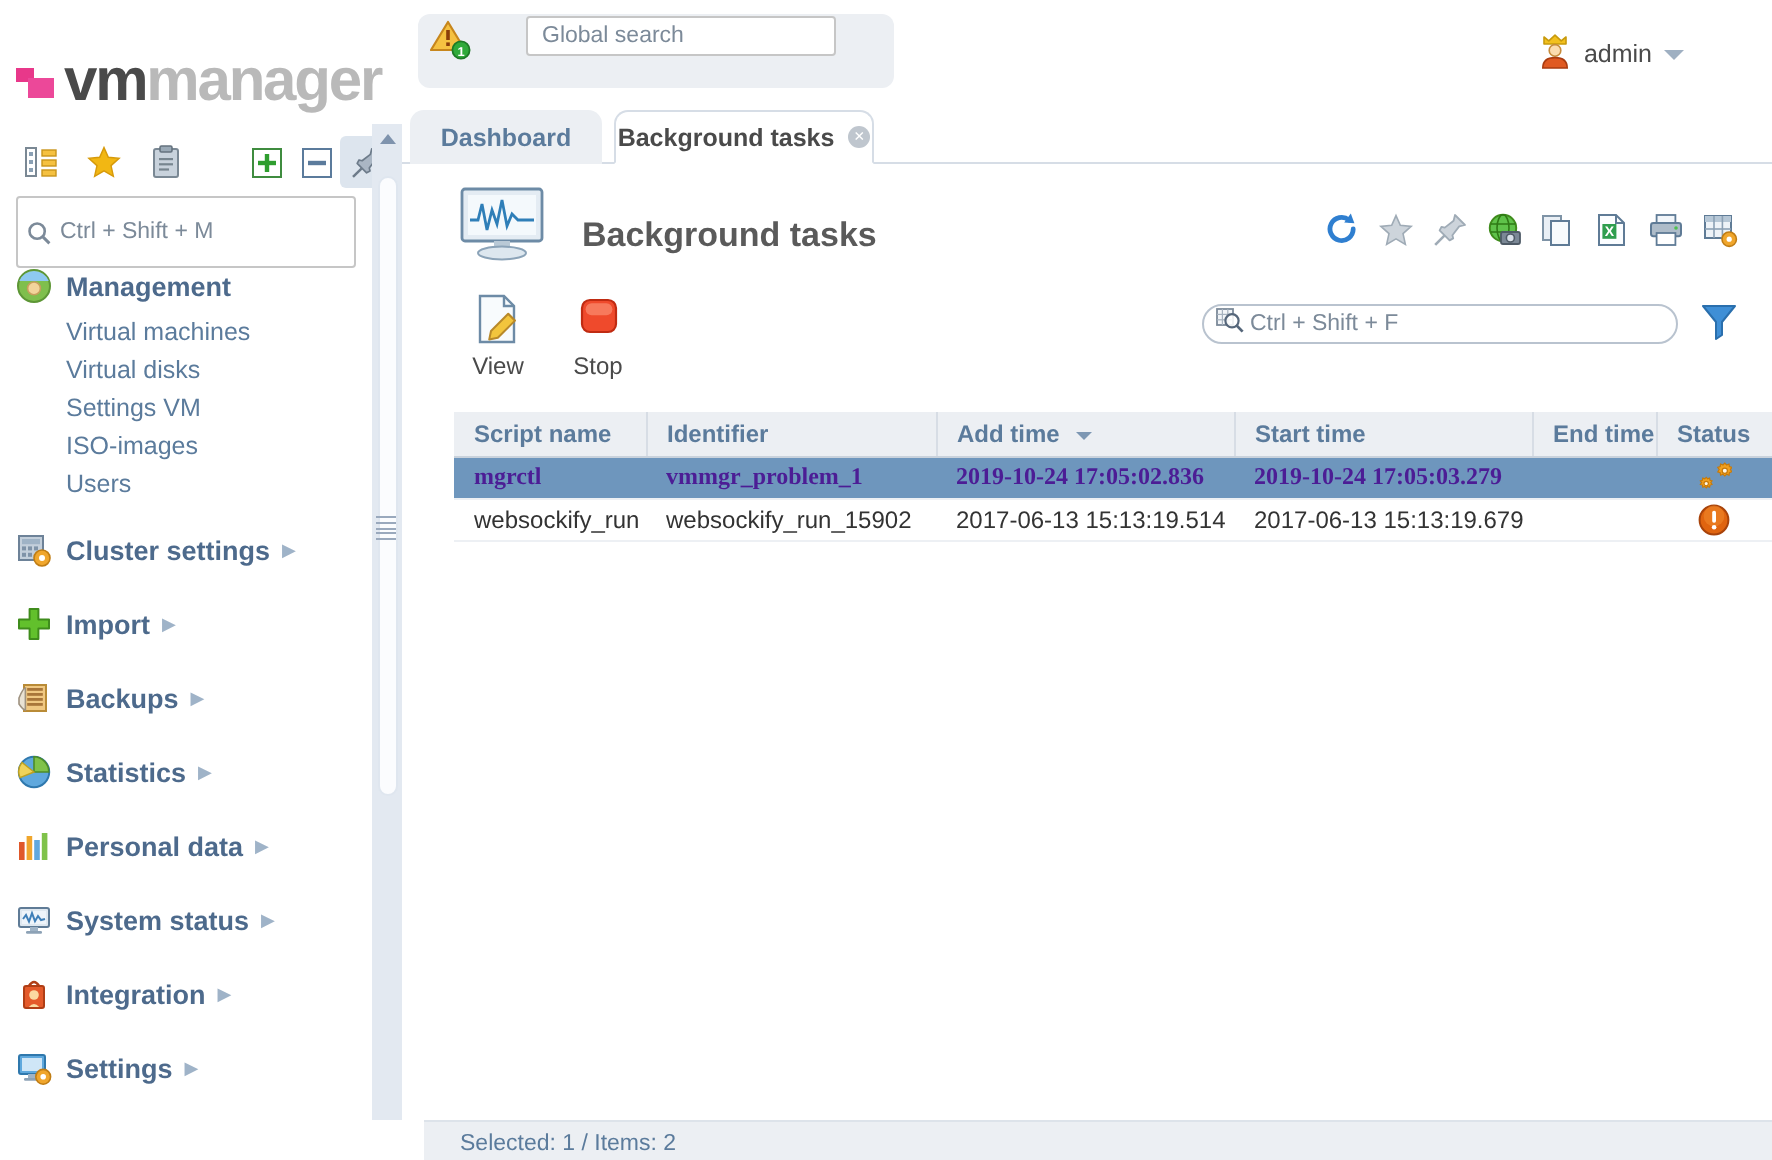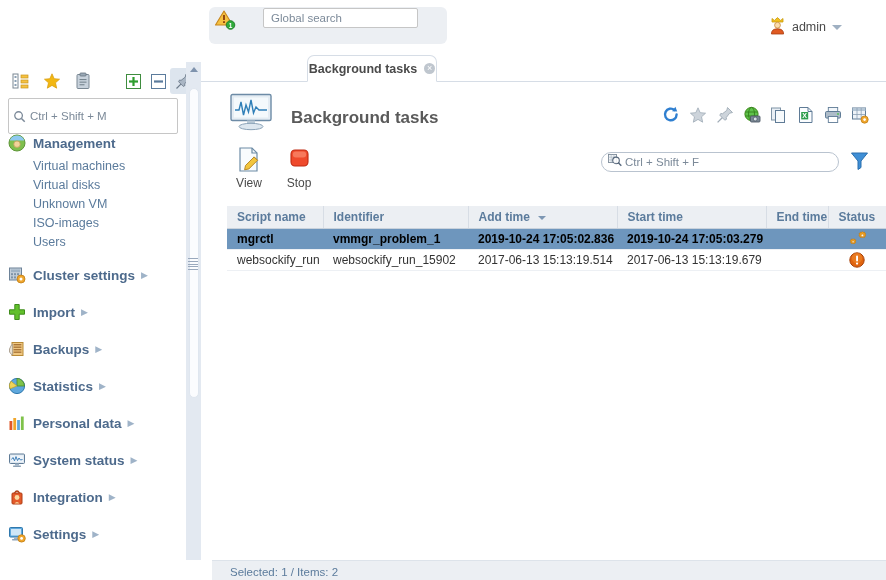--- a/index.html
+++ b/index.html
@@ -189,21 +189,21 @@
     background:#eceff3; height:22px; padding:0 0 0 10px;
     text-align:left; font-size:12px; font-weight:bold; color:#5b7b9c;
     border-right:1px solid #d7dde5;
     border-bottom:1px solid #c9d2dc; white-space:nowrap;
   }
   thead th:last-child { border-right:none; }
   tbody td {
     height:21px; padding:0 0 0 10px; font-size:12px; color:#333;
     border-bottom:1px solid #edf0f4; white-space:nowrap; overflow:hidden;
   }
-  tbody tr.selected td { background:#6e96bd; color:#000000; font-weight:bold; }
+  tbody tr.selected td { background:#6e96bd; color:#4c1d95; font-weight:bold;font-family:Liberation Serif, serif; }
   tbody tr.plain td { background:#fff; }
   td.statuscell { text-align:center; padding:0; }
   .sort-caret {
     display:inline-block; margin-left:5px;
     width:0;height:0;border-left:4px solid transparent;
     border-right:4px solid transparent;border-top:4px solid #7d97b3;
     vertical-align:middle;
   }
 
   
@@ -221,20 +221,29 @@
     background:#ffffff;
   }
 </style>
 </head>
 <body>
 
 <div id="app">
 
   <div id="sidebar">
 
+    <div id="logo">
+      <span class="logo-mark">
+        <i class="a"></i>
+          <i class="b"></i>
+      </span>
+      <span class="logo-text">
+        <span class="vm">vm</span><span class="manager">manager</span>
+      </span>
+    </div>
 
     <div id="side-tools">
       <div class="tool-btn" style="left:0px">
         <svg width="18" height="18" viewBox="0 0 18 18">
           <rect x="1" y="2" width="5" height="14" fill="#fff" stroke="#7a8894" stroke-width="1"></rect>
           <rect x="2.5" y="4" width="2" height="2" fill="#8aa0b4"></rect>
           <rect x="2.5" y="8" width="2" height="2" fill="#8aa0b4"></rect>
           <rect x="2.5" y="12" width="2" height="2" fill="#8aa0b4"></rect>
           <rect x="9" y="3" width="7" height="3" fill="#f5c141" stroke="#c9951c" stroke-width="0.7"></rect>
           <rect x="9" y="8" width="7" height="3" fill="#f5c141" stroke="#c9951c" stroke-width="0.7"></rect>
@@ -296,21 +305,21 @@
         </span>
         <span class="lbl">Management</span>
       </div>
       <div class="nav-sub">
         <span>Virtual machines</span>
       </div>
       <div class="nav-sub">
         <span>Virtual disks</span>
       </div>
       <div class="nav-sub">
-        <span>Unknown VM</span>
+        <span>Settings VM</span>
       </div>
       <div class="nav-sub">
         <span>ISO-images</span>
       </div>
       <div class="nav-sub">
         <span>Users</span>
       </div>
 
       <div class="nav-spacer"></div>
       <div class="nav-group">
@@ -485,20 +494,23 @@
           <path d="M3.4 18 q0 -5.2 6.1 -5.2 q6.1 0 6.1 5.2 z" fill="#e05a22" stroke="#a93c10" stroke-width="0.8"></path>
         </svg>
       </span>
       <span class="uname">admin</span>
       <span class="caret"></span>
     </div>
   </div>
 
   <div id="tabs">
     <div class="tabline"></div>
+    <div class="tab inactive" style="left:4px; width:96px;">
+      <span>Dashboard</span>
+    </div>
     <div class="tab active" style="left:106px; width:130px;">
       <span>Background tasks</span>
       <span class="closex">×</span>
     </div>
   </div>
 
   <div id="content">
 
     <div id="page-head">
       <span id="page-icon">

